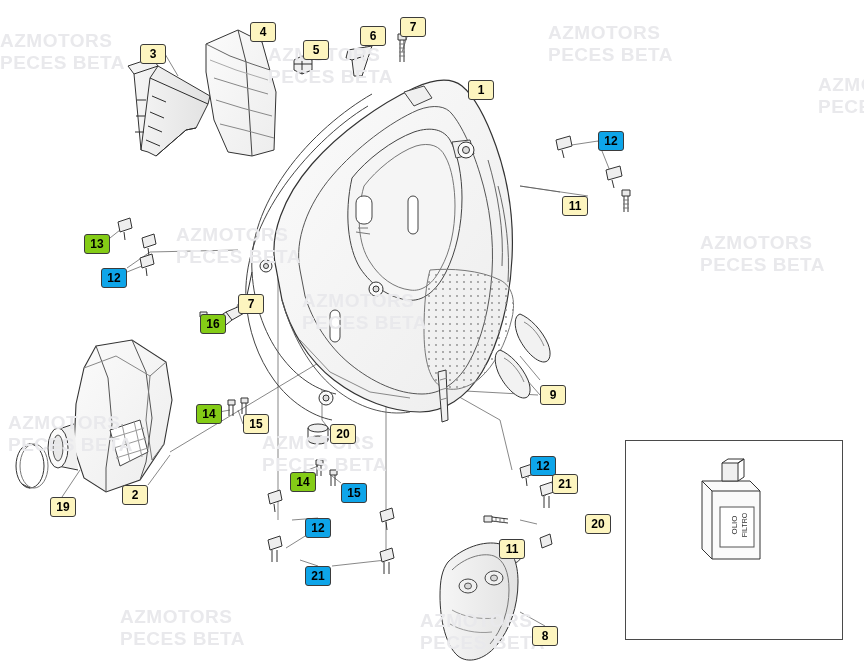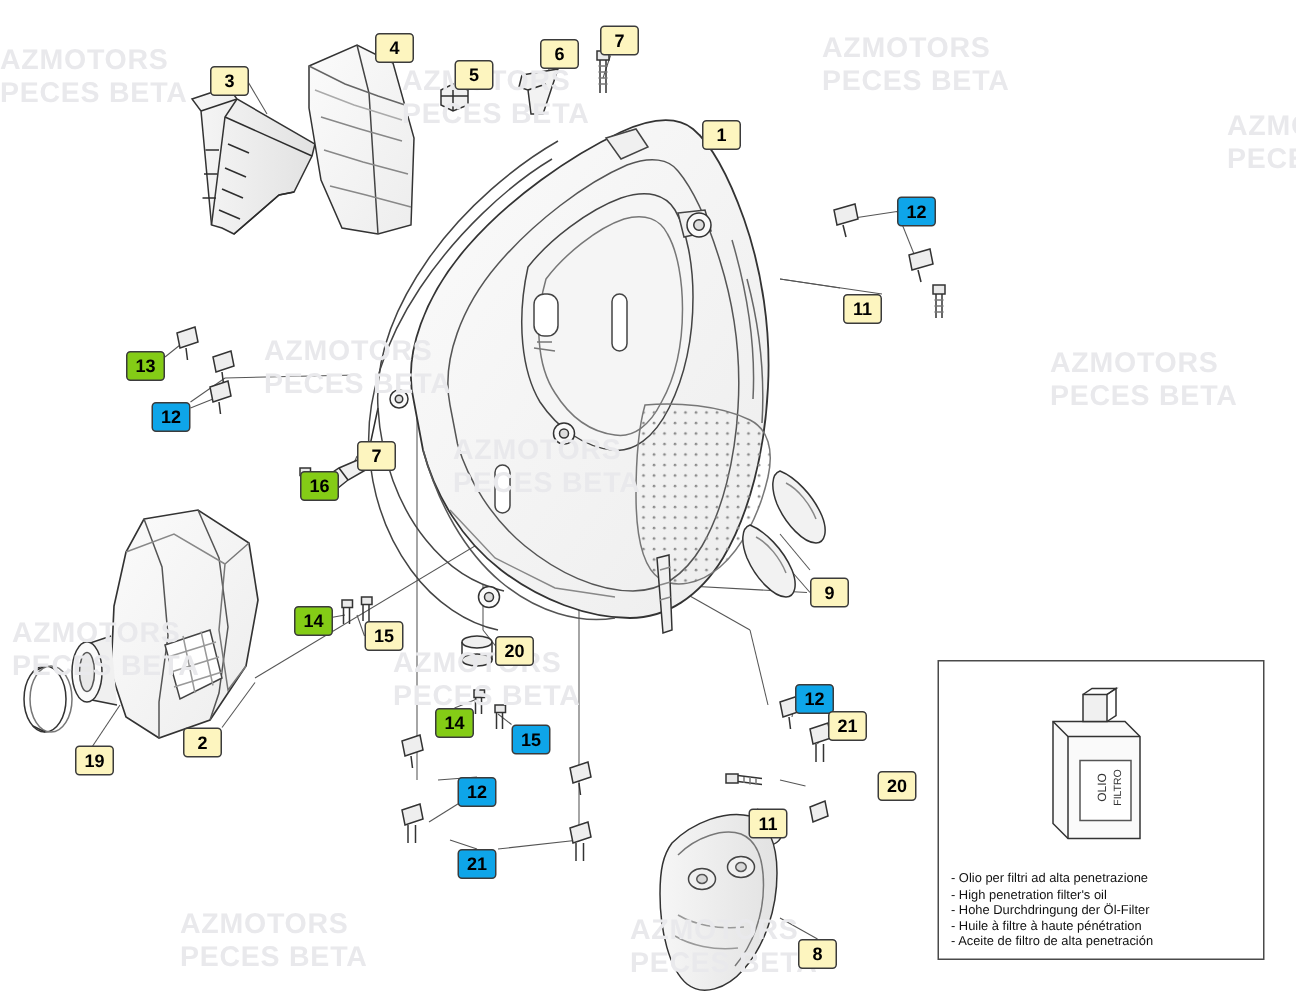--- a/index.html
+++ b/index.html
@@ -455,20 +455,15 @@
           <path d="M24 36 L24 104"></path>
           <path d="M34 8 L50 8 L50 26 L34 26 Z" fill="#f0f0f0"></path>
           <path d="M34 8 L40 4 L56 4 L50 8"></path>
           <path d="M50 8 L56 4 L56 22 L50 26"></path>
           <rect x="32" y="52" width="34" height="40" fill="#ffffff" stroke="#555"></rect>
         </g>
         <text x="49" y="70" font-family="Liberation Sans, sans-serif" font-size="8" fill="#333" text-anchor="middle" transform="rotate(-90 49 70)">OLIO</text>
         <text x="59" y="70" font-family="Liberation Sans, sans-serif" font-size="7" fill="#333" text-anchor="middle" transform="rotate(-90 59 70)">FILTRO</text>
       </svg>
     </div>
-    <div class="legend">- Olio per filtri ad alta penetrazione
-- High penetration filter's oil
-- Hohe Durchdringung der Öl-Filter
-- Huile à filtre à haute pénétration
-- Aceite de filtro de alta penetración</div>
   </div>
 
 </div>
 
 </body></html>

